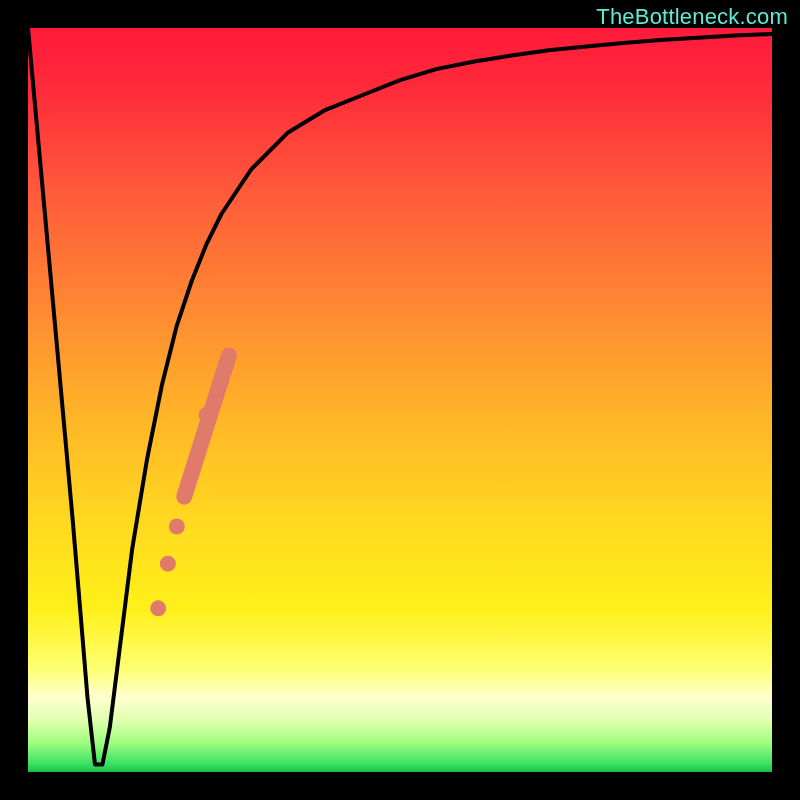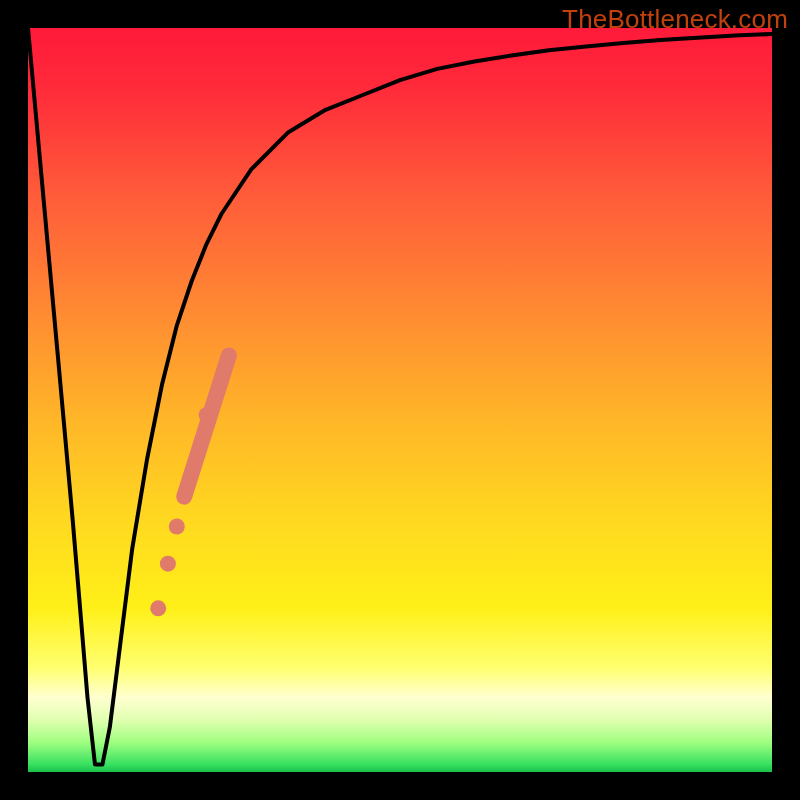--- a/index.html
+++ b/index.html
@@ -45,22 +45,22 @@
     left: 0;
     top: 0;
     width: 744px;
     height: 744px;
   }
   .watermark {
     position: absolute;
     top: 4px;
     right: 12px;
     font-family: Arial, Helvetica, sans-serif;
-    font-size: 26px;
-    color: #c2410c;
+    font-size: 22px;
+    color: #5eead4;
     letter-spacing: 0.2px;
     user-select: none;
     text-align: center;
   }
 </style>
 </head>
 <body>
 
 <div class="frame">
   <div class="plot">

